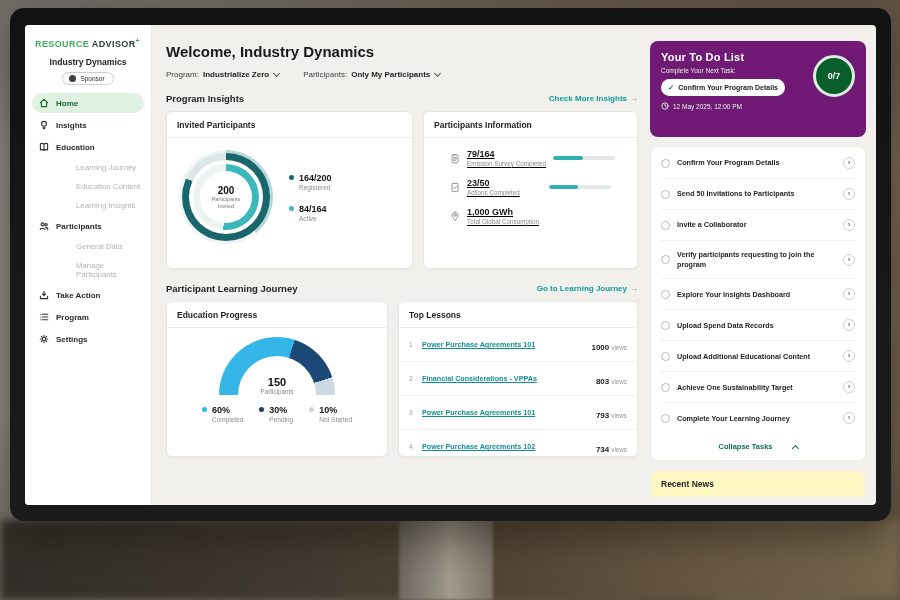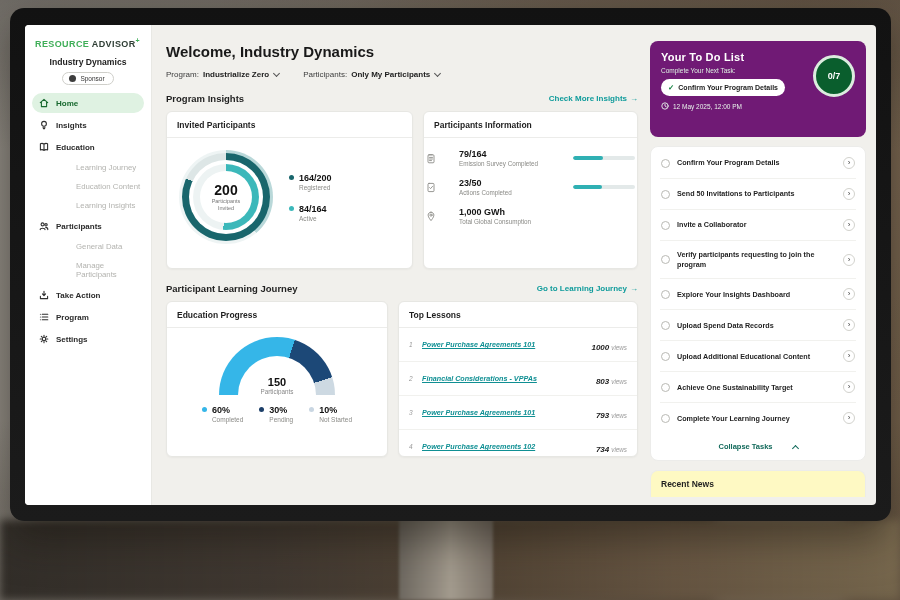--- a/index.html
+++ b/index.html
@@ -70,56 +70,56 @@
   .donut::before{content:"";position:absolute;inset:0;border-radius:50%;
     background:conic-gradient(#b9d8d9 0deg 140deg,#eef4f4 140deg 360deg);}
   .ring1{position:absolute;inset:3px;border-radius:50%;
     background:conic-gradient(#19666c 0deg 295deg,#dde6e6 295deg 360deg);}
   .ring1::after{content:"";position:absolute;inset:7px;background:#fff;border-radius:50%;}
   .ring2{position:absolute;inset:14px;border-radius:50%;
     background:conic-gradient(#3cb8ba 0deg 185deg,#edf3f3 185deg 360deg);}
   .ring2::after{content:"";position:absolute;inset:7px;background:#fff;border-radius:50%;}
   .donut-center{position:absolute;inset:27px;display:flex;flex-direction:column;align-items:center;
     justify-content:center;text-align:center;}
-  .donut-val{font-size:14px;font-weight:bold;color:#111;}
+  .donut-val{font-size:10px;font-weight:bold;color:#111;}
   .donut-lab{font-size:5.5px;color:#777;line-height:1.25;width:36px;}
   .legend-col{display:flex;flex-direction:column;gap:13px;}
   .legend-item{display:flex;gap:5px;align-items:flex-start;}
   .dot{width:5px;height:5px;border-radius:50%;margin-top:2px;flex-shrink:0;}
   .dot-teal-dark{background:#19666c;}
   .dot-teal{background:#3cb8ba;}
   .dot-lightblue{background:#35b6e8;}
   .dot-navy{background:#1c3f69;}
   .dot-pale{background:#c9d6e2;}
   .leg-val{font-size:9px;font-weight:bold;color:#111;}
   .leg-lab{font-size:6.5px;color:#8a8a86;margin-top:1px;}
   
   .info{flex:1;height:158px;}
-  .info-row{display:flex;align-items:center;gap:23px;padding:11px 2px 0;}
+  .info-row{display:flex;align-items:center;gap:7px;padding:11px 26px 0;text-decoration:underline;}
   .info-icon{width:10px;height:11px;flex-shrink:0;fill:none;stroke:#8b8b87;stroke-width:.9;
     stroke-linecap:round;stroke-linejoin:round;}
   .info-val{font-size:9px;font-weight:bold;color:#151515;}
   .info-lab{font-size:6.3px;color:#8a8a86;margin-top:1px;white-space:nowrap;}
   .bar{margin-left:auto;width:62px;height:4px;border-radius:2px;background:#e3e9e9;
     overflow:hidden;align-self:center;flex-shrink:0;}
   .bar-fill{height:100%;background:#2fb0b3;border-radius:2px;}
   
   .edu{width:222px;height:156px;}
   .gauge{position:relative;width:116px;height:58px;margin:9px auto 0;overflow:hidden;}
   .gauge-arc{position:absolute;left:0;top:0;width:116px;height:116px;border-radius:50%;
     background:conic-gradient(from 270deg,#35b6e8 0deg 108deg,#1c4877 108deg 162deg,
       #cdd9e2 162deg 180deg,#ffffff 180deg 360deg);}
   .gauge-arc::after{content:"";position:absolute;inset:19px;background:#fff;border-radius:50%;}
   .gauge-center{position:absolute;left:0;right:0;bottom:0;text-align:center;}
   .gauge-val{font-size:11px;font-weight:bold;color:#111;}
   .gauge-lab{font-size:6.3px;color:#888;}
   .edu-legend{display:flex;justify-content:center;gap:16px;margin-top:10px;}
   
   .lessons{flex:1;height:156px;}
-  .lesson-row{display:flex;align-items:center;gap:6px;padding:7.5px 10px;border-bottom:1px solid #f1f1ee;font-style:italic;}
+  .lesson-row{display:flex;align-items:center;gap:6px;padding:7.5px 10px;border-bottom:1px solid #f1f1ee;}
   .lesson-row:last-child{border-bottom:none;}
   .lesson-rank{font-size:6.5px;color:#999;width:7px;flex-shrink:0;}
   .lesson-title{font-size:7.2px;color:#0f8f93;text-decoration:underline;font-weight:bold;
     flex:1;cursor:pointer;white-space:nowrap;overflow:hidden;}
   .lesson-views{margin-left:auto;white-space:nowrap;flex-shrink:0;}
   .lesson-num{font-size:8px;font-weight:bold;color:#222;}
   .views-word{font-size:6.3px;color:#999;margin-left:2px;}
   
   .rightpanel{width:226px;flex-shrink:0;box-sizing:border-box;padding:16px 10px 0 0;}
   .todo-card{background:#701a75;border-radius:8px;padding:10px 11px;position:relative;

